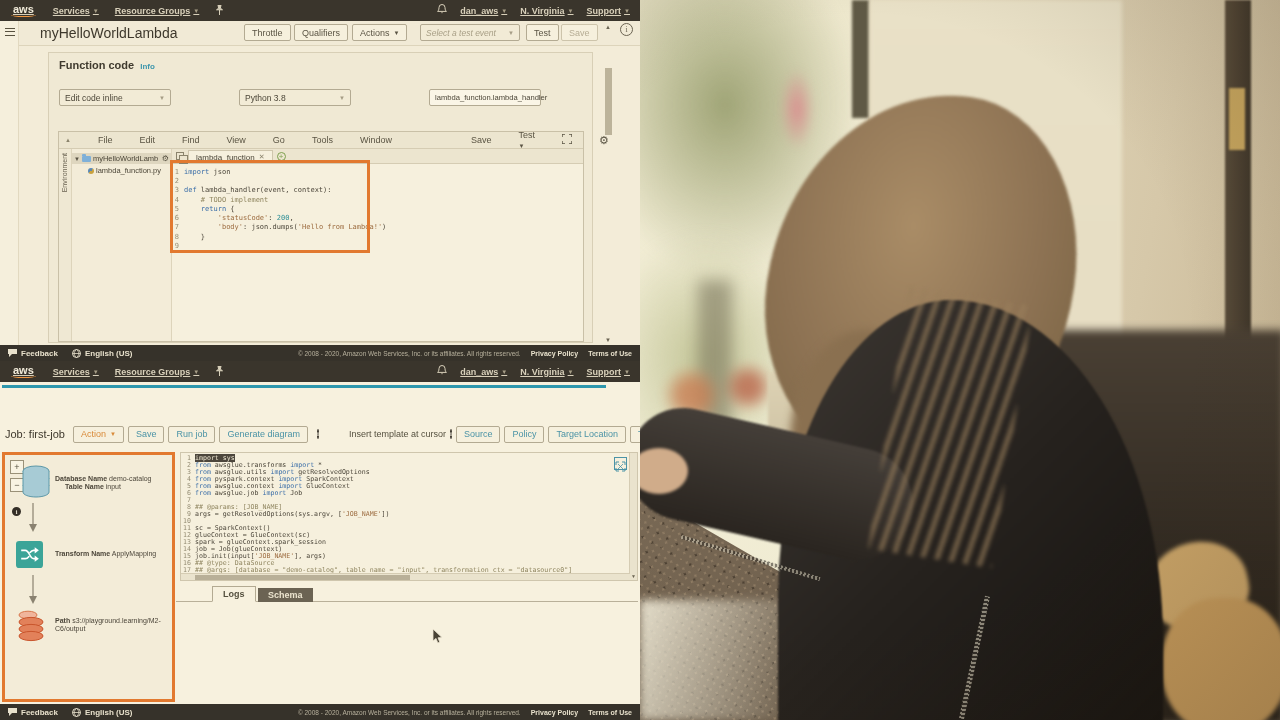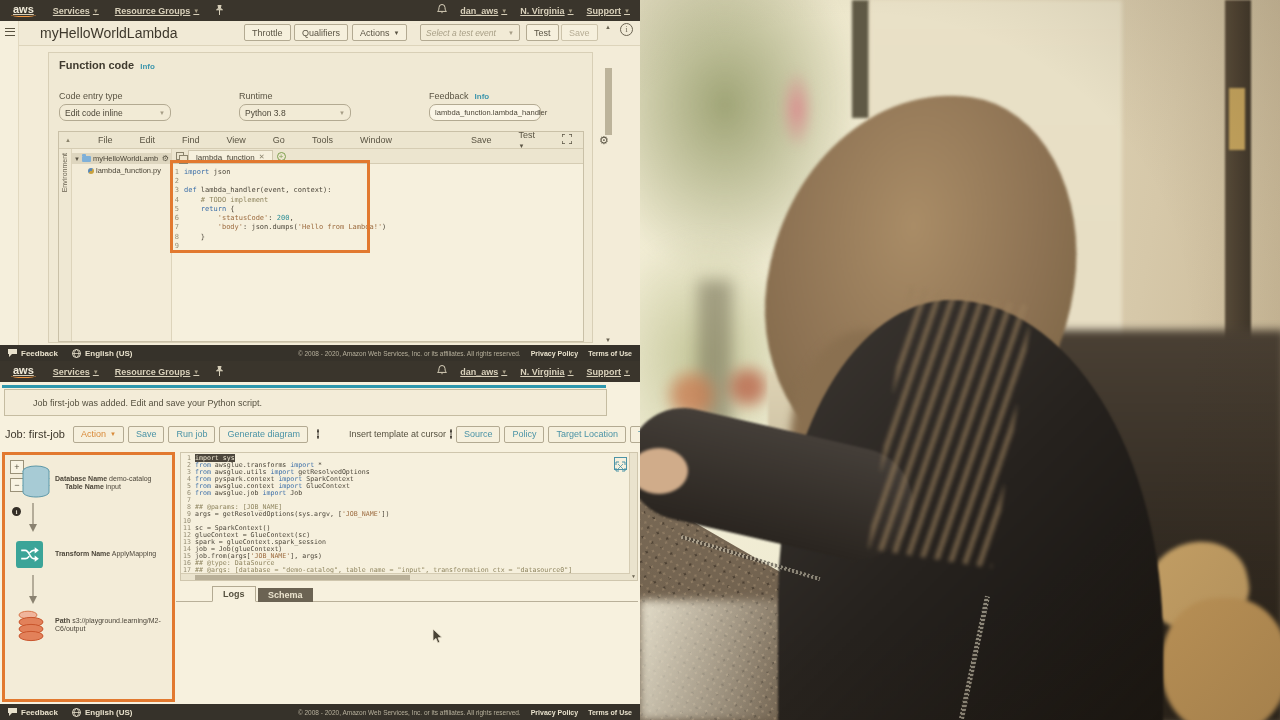--- a/index.html
+++ b/index.html
@@ -43,21 +43,21 @@
   .side-strip { position:absolute; left:0; top:21px; width:19px; height:324px; background:#f5efdc;
                 border-right:1px solid #e2d9c0; }
   .hamburger { position:absolute; left:5px; top:7px; width:10px; height:8px;
                border-top:1.5px solid #57513f; border-bottom:1.5px solid #57513f; }
   .hamburger::after { content:""; display:block; margin-top:2.2px; border-top:1.5px solid #57513f; }
   .panel { position:absolute; left:48px; top:52px; width:545px; height:291px;
            background:#f0e9d4; border:1px solid #d8cfb6; }
   .panel-head { position:absolute; left:10px; top:6px; font-size:11px; font-weight:bold; color:#3f3a2e; }
   .info-link { font-size:8px; color:#3e96ac; font-weight:bold; margin-left:6px; }
   .field-label { position:absolute; top:38px; font-size:9px; color:#5a5443; }
-  .field { position:absolute; top:51px; width:112px;border-radius:7px; }
+  .field { position:absolute; top:36px; width:112px; }
   .ide { position:absolute; left:9px; top:78px; width:526px; height:211px; background:#f6f0dd;
          border:1px solid #c9c0a7; }
   .ide-toolbar { display:flex; align-items:center; height:17px; background:#ece5cf;
                  border-bottom:1px solid #d5ccb3; font-size:9px; color:#5a5443; padding:0 6px; gap:27px; }
   .ide-body { display:flex; height:192px; }
   .env-strip { width:13px; background:#efe8d3; border-right:1px solid #ddd4bb; position:relative; }
   .env-label { position:absolute; top:4px; left:2px; font-size:7px; color:#6b6453;
                writing-mode:vertical-rl; transform:rotate(180deg); }
   .tree { width:100px; background:#f3ecd8; border-right:1px solid #ddd4bb; padding-top:4px;
           font-size:7.5px; color:#4c4638; }
@@ -441,23 +441,20 @@
               <span class="crt">▼</span>
             </span>
           <span class="nav-item">
               <span>Support</span>
               <span class="crt">▼</span>
             </span>
         </span>
       </div>
 
       <div class="teal-line"></div>
-      <div class="notice">
-          <span>Job first-job was added. Edit and save your Python script.</span>
-        </div>
 
       <div class="glue-toolbar">
         <span class="job-label">Job: first-job</span>
         <span class="btn orange">
             <span>Action</span>
             <span class="crt" style="color:#d98a39">▼</span>
           </span>
         <span class="btn teal">
             <span>Save</span>
           </span>
@@ -573,21 +570,21 @@
             <div class="cl">
               <span class="ln">13</span>
               <span class="lt"><span class="p">spark = glueContext.spark_session</span></span>
             </div>
             <div class="cl">
               <span class="ln">14</span>
               <span class="lt"><span class="p">job = Job(glueContext)</span></span>
             </div>
             <div class="cl">
               <span class="ln">15</span>
-              <span class="lt"><span class="p">job.from(args[</span><span class="s">'JOB_NAME'</span><span class="p">], args)</span></span>
+              <span class="lt"><span class="p">job.init(input[</span><span class="s">'JOB_NAME'</span><span class="p">], args)</span></span>
             </div>
             <div class="cl">
               <span class="ln">16</span>
               <span class="lt"><span class="c">## @type: DataSource</span></span>
             </div>
             <div class="cl">
               <span class="ln">17</span>
               <span class="lt"><span class="c">## @args: [database = "demo-catalog", table_name = "input", transformation_ctx = "datasource0"]</span></span>
             </div>
             <div class="cl">

